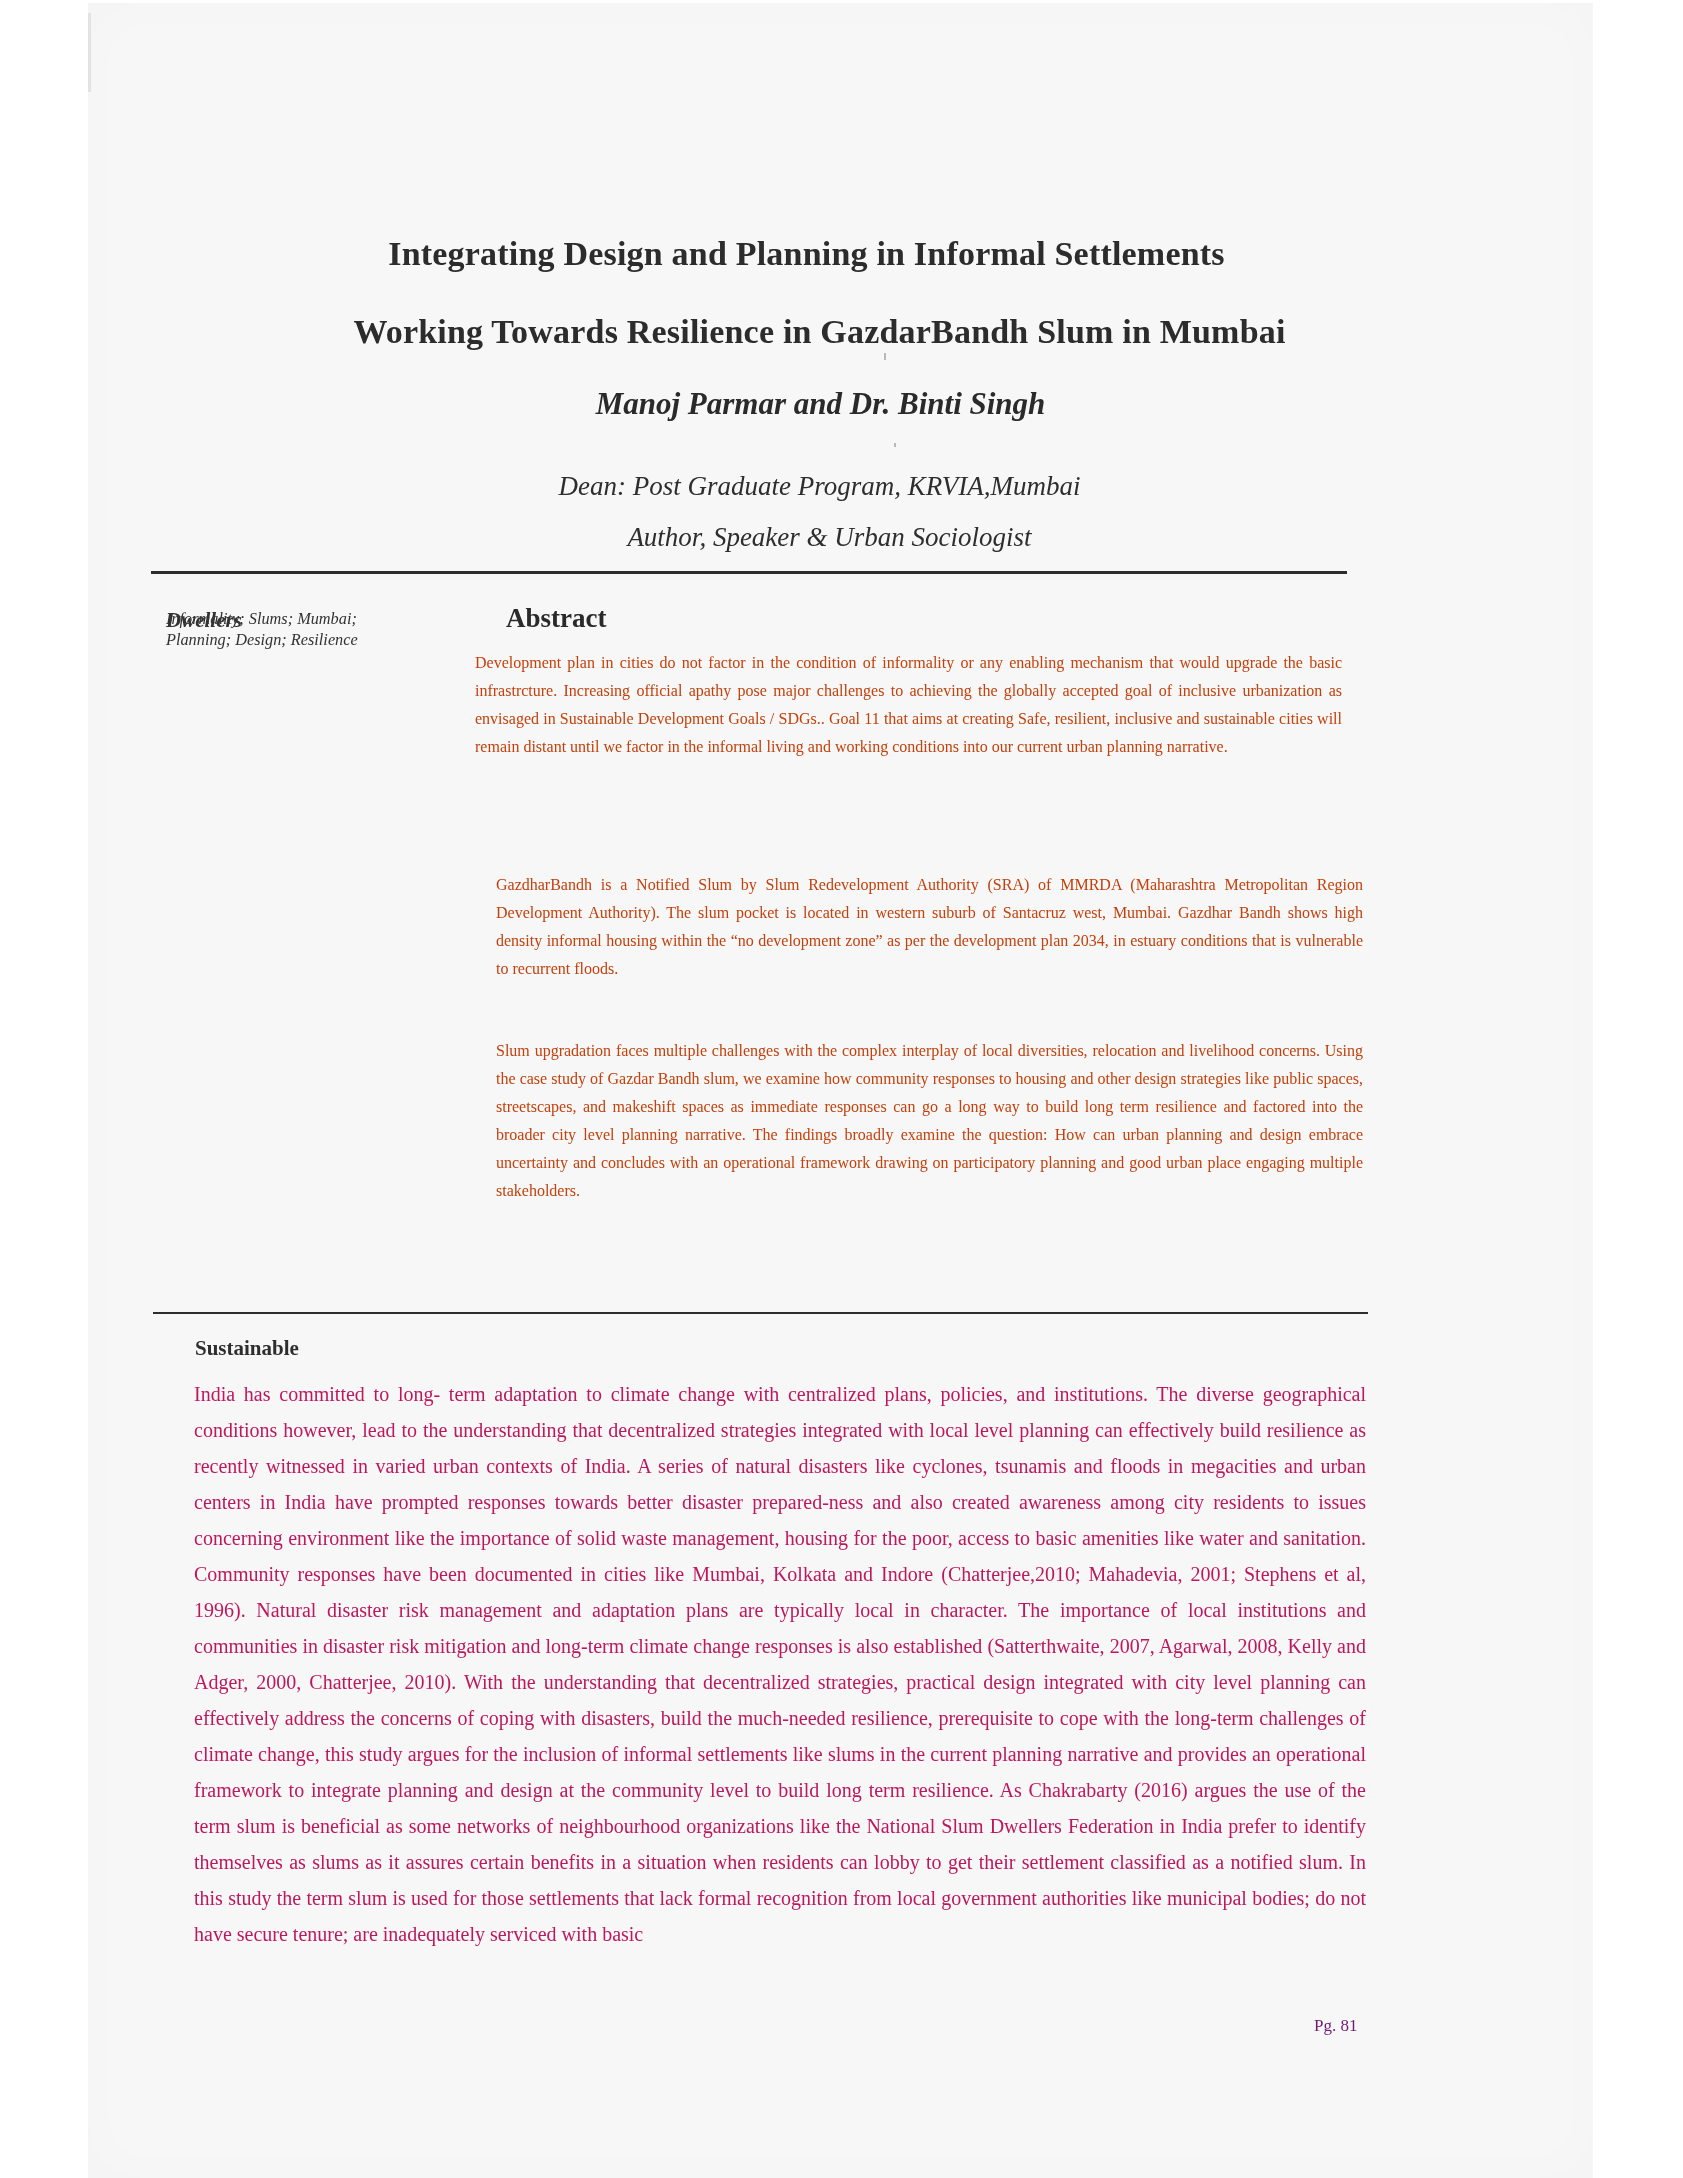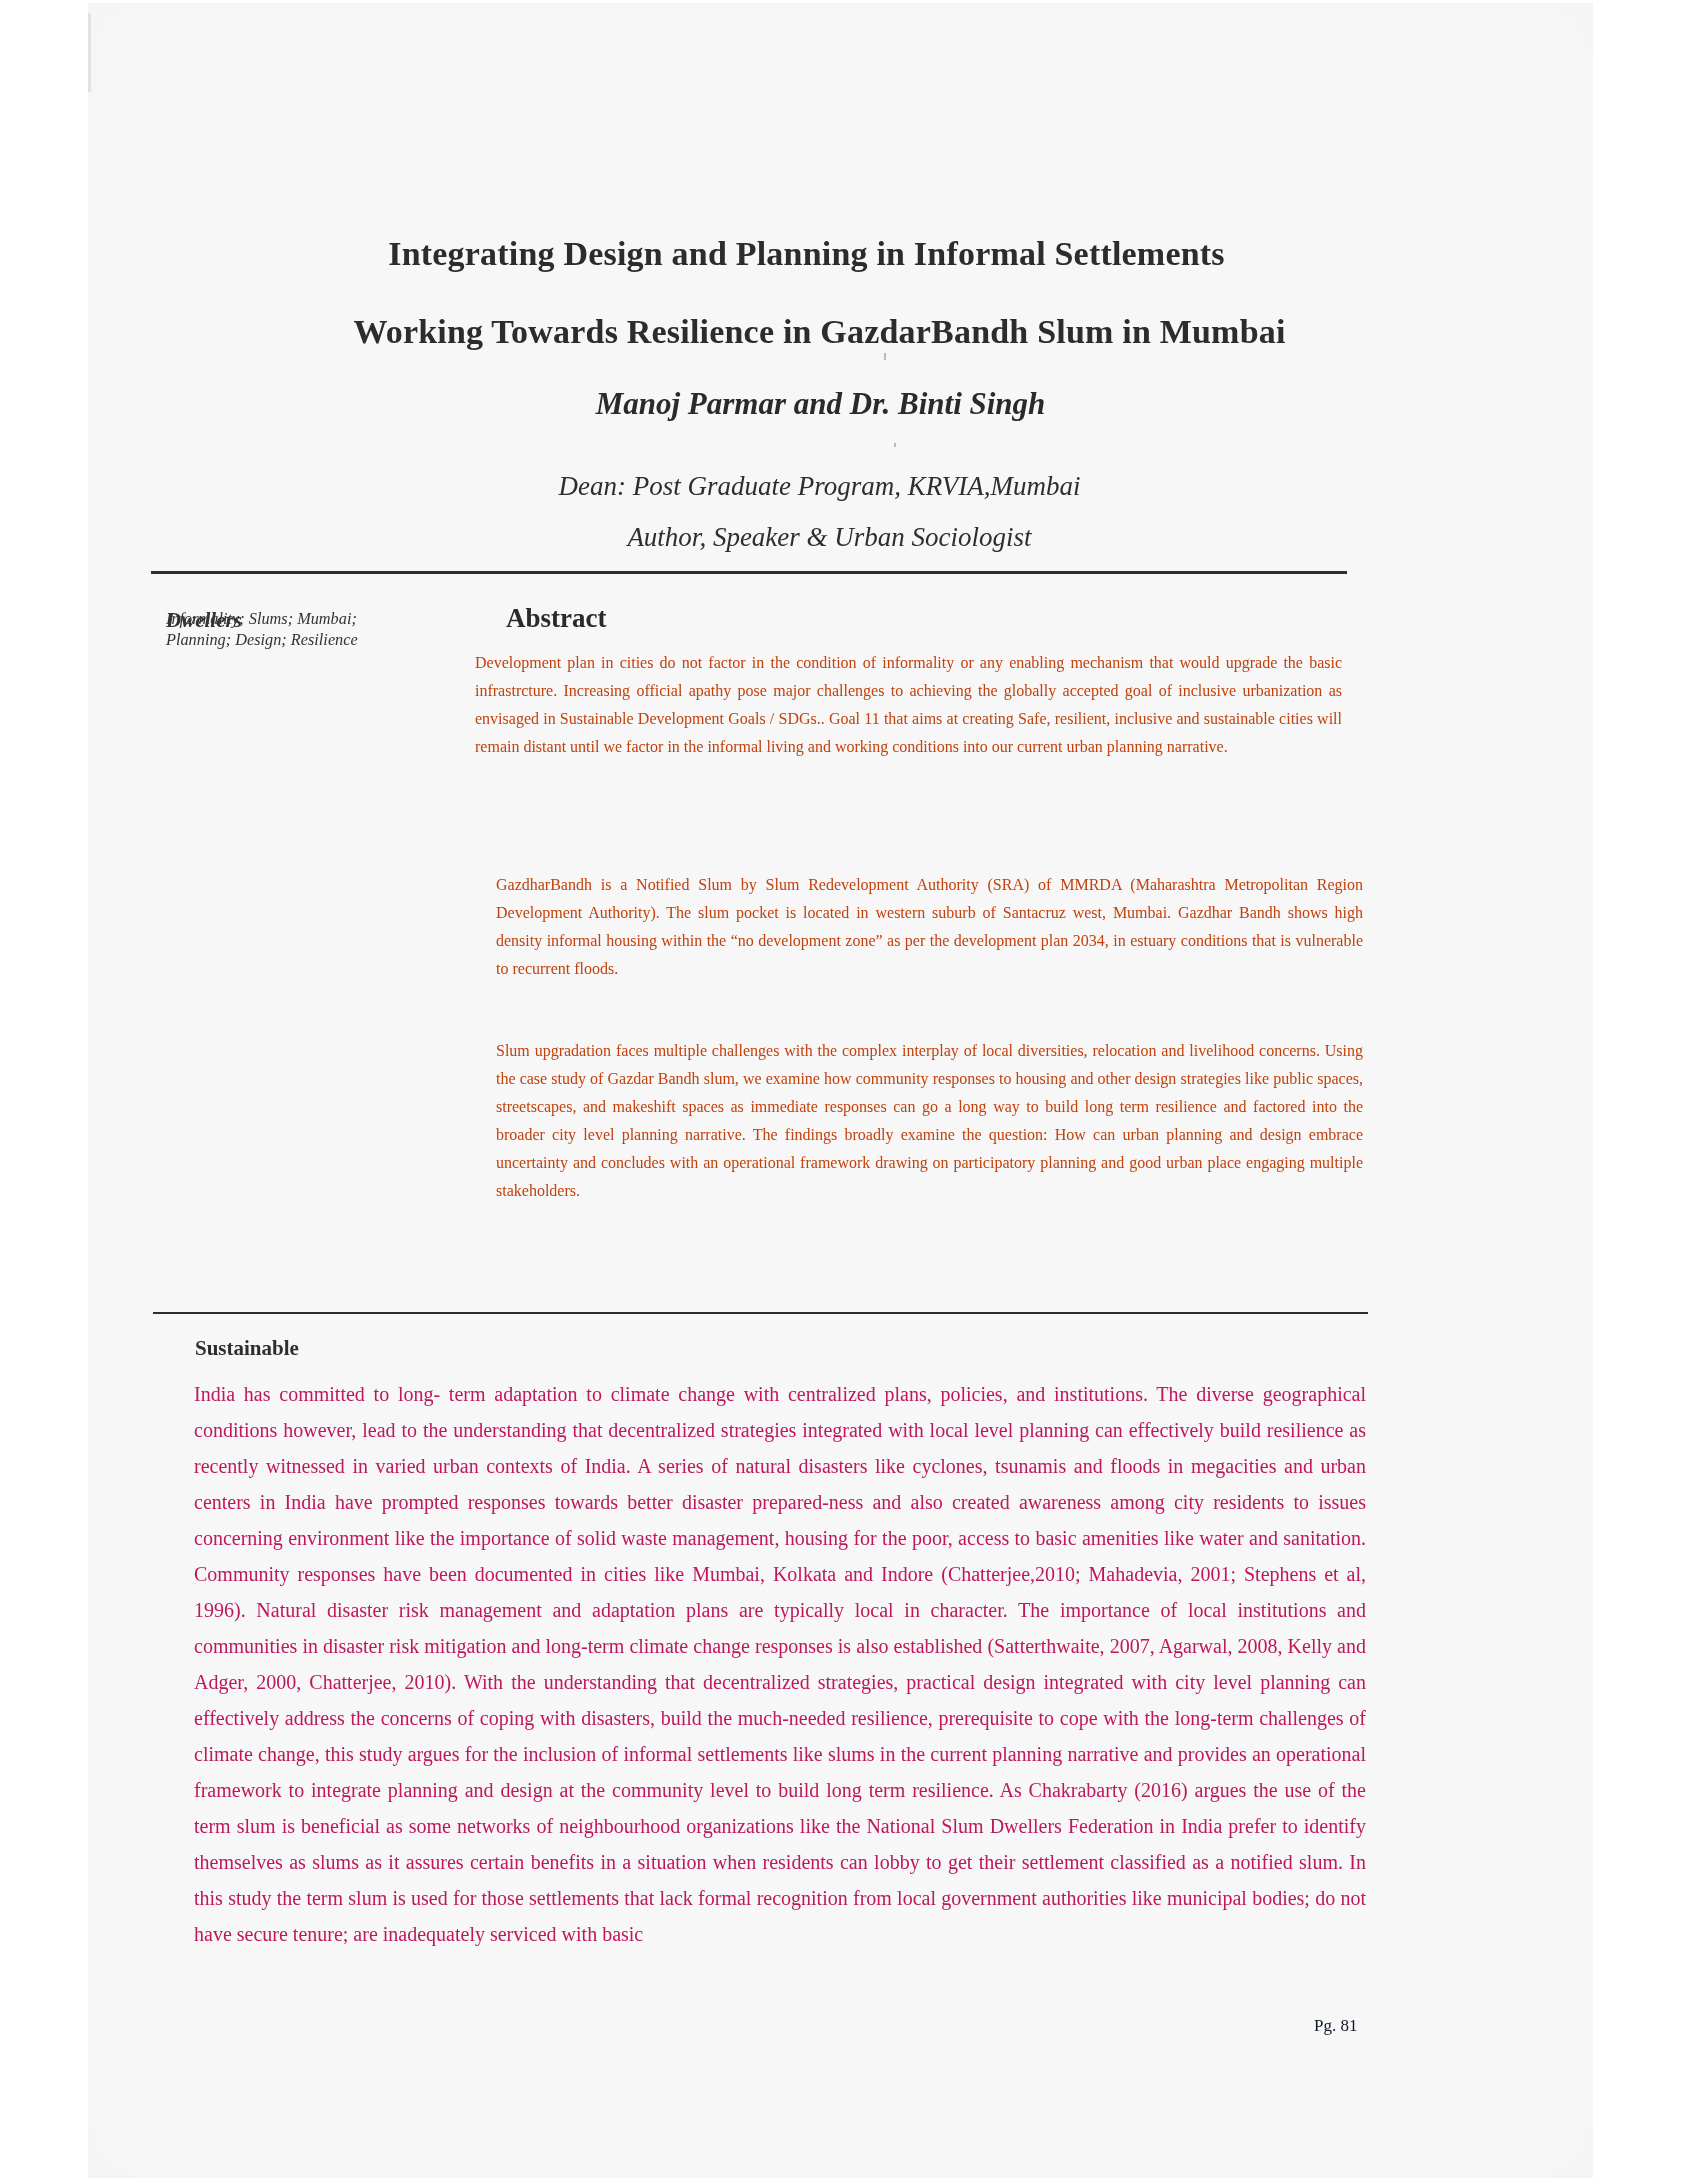--- a/index.html
+++ b/index.html
@@ -135,21 +135,21 @@
       font-size: 20px;
       line-height: 36px;
       text-align: justify;
       color: #be185d;
     }
     .page-number {
       position: absolute;
       left: 1314px;
       top: 2016px;
       font-size: 17px;
-      color: #0f172a;
+      color: #701a75;
     }
     .speck {
       position: absolute;
       width: 2px;
       height: 7px;
       background: #b9b9b9;
     }
   </style>
 </head>
 <body>

